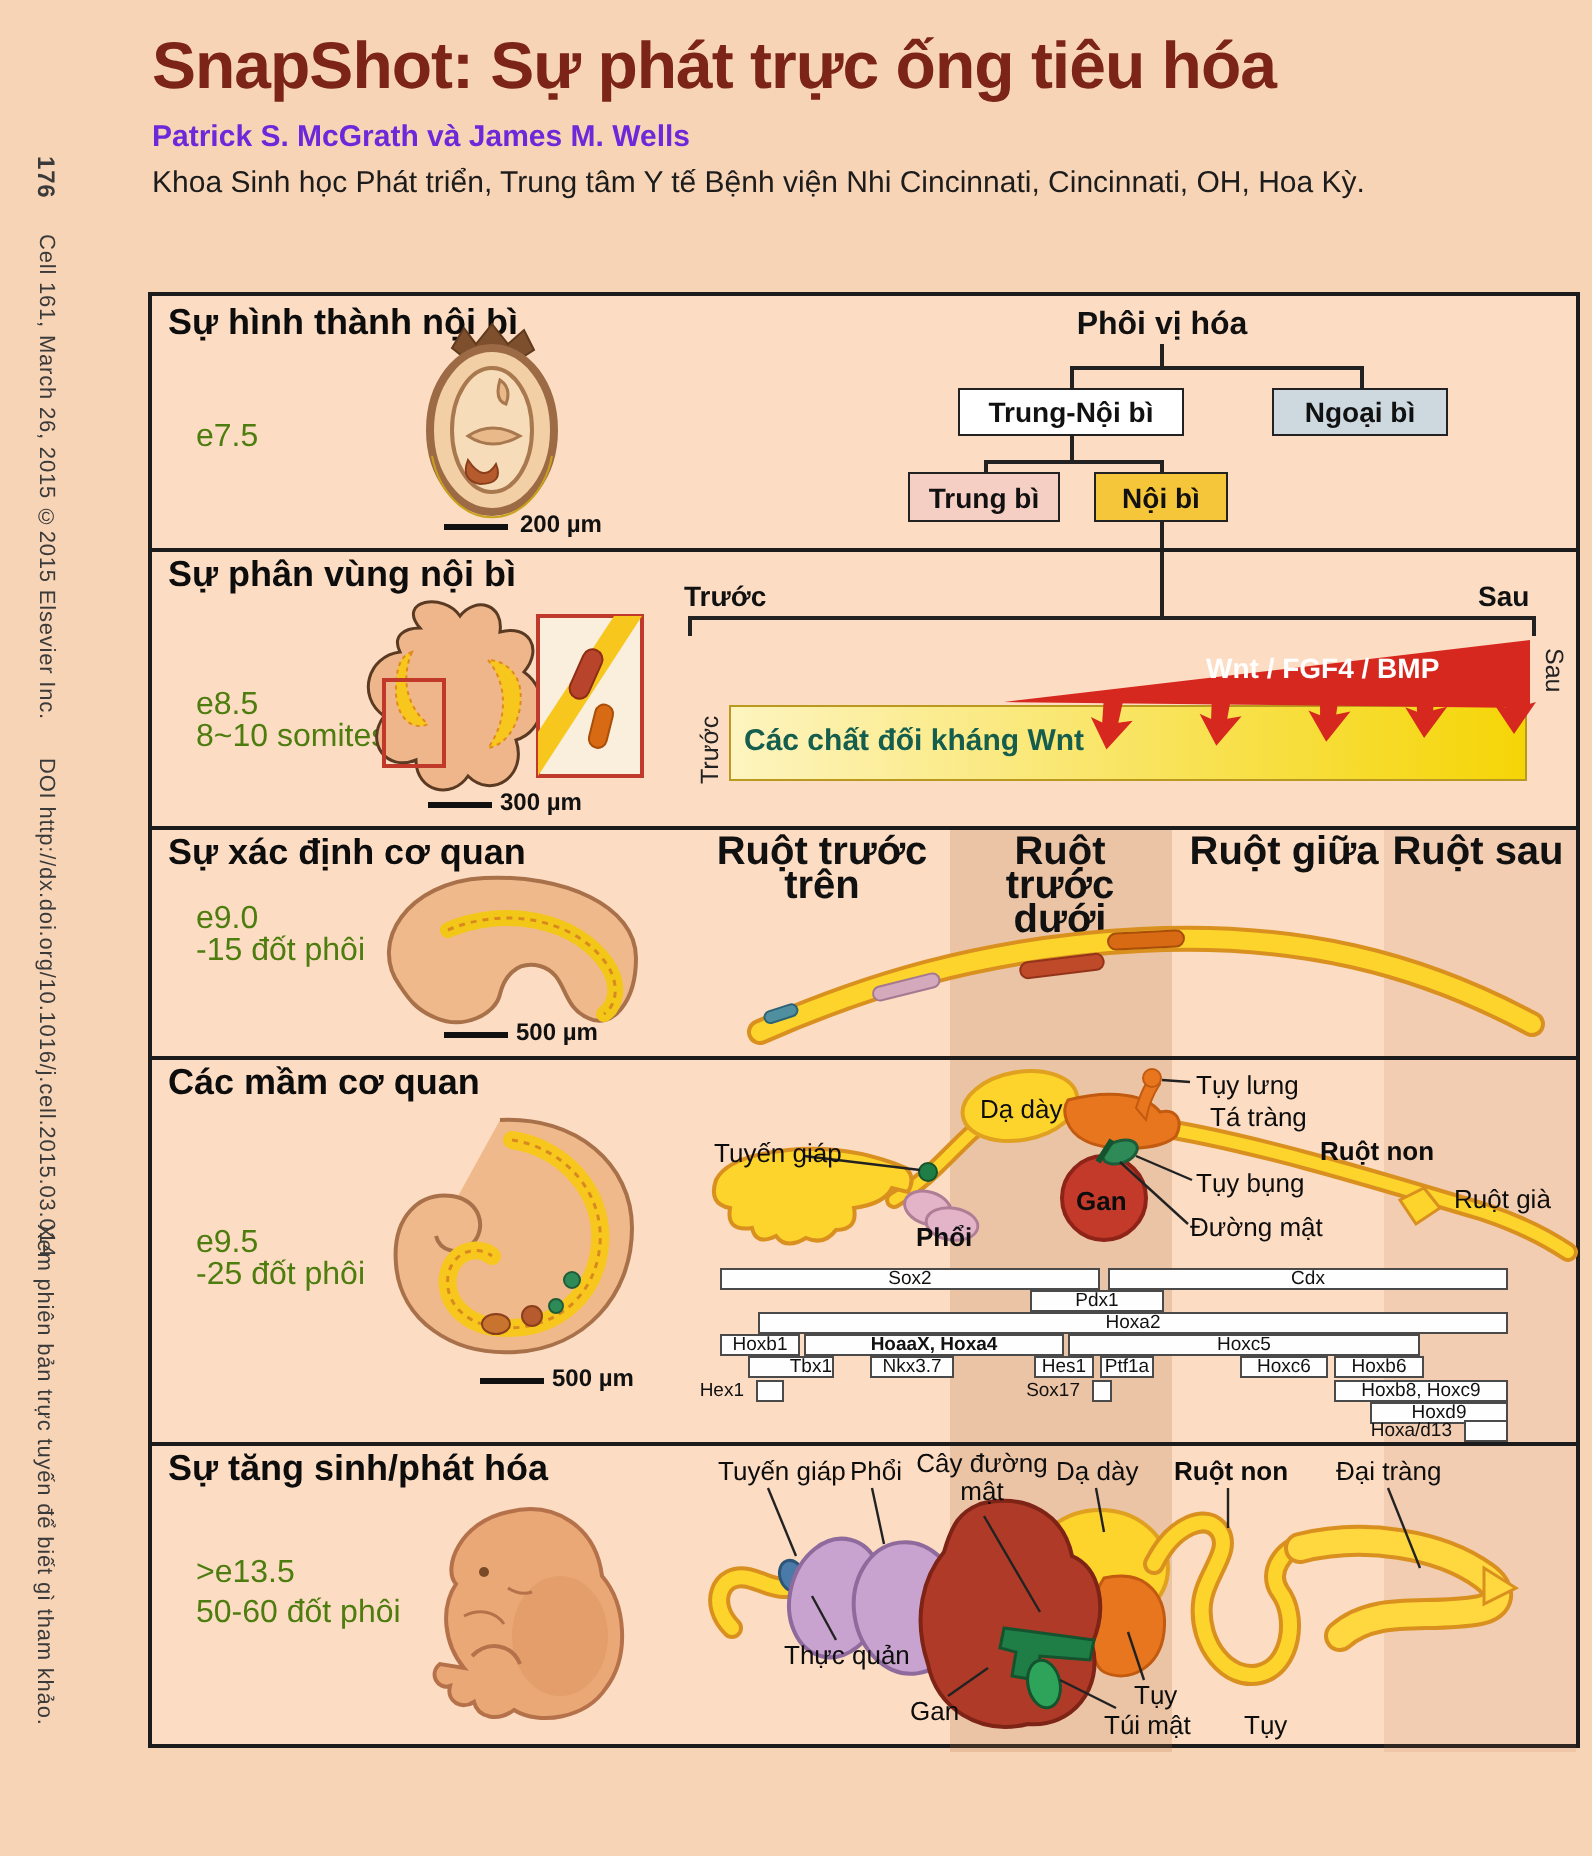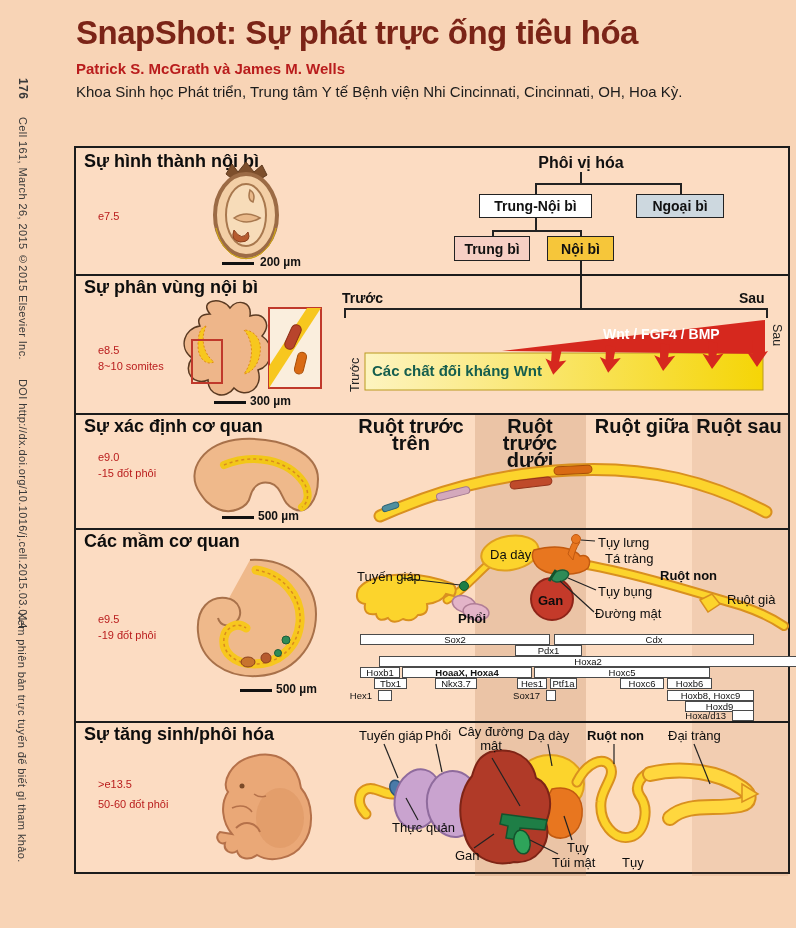--- a/index.html
+++ b/index.html
@@ -6,31 +6,31 @@
   .page{position:relative;width:796px;height:928px;background:#f8d4b6;overflow:hidden;
         font-family:"Liberation Sans",sans-serif;color:#111;}
   
   .side-col{position:absolute;left:16px;top:78px;writing-mode:vertical-rl;font-size:11px;color:#3a3a3a;letter-spacing:.4px;}
   .side-col .pn{font-weight:bold;font-size:12px;}
   .side-col .g1{padding-top:14px;}
   .side-col .g2{padding-top:16px;}
   .side-note{position:absolute;left:16px;top:612px;writing-mode:vertical-rl;font-size:11px;color:#3a3a3a;letter-spacing:.4px;}
   
   .title{position:absolute;left:76px;top:14px;font-size:33px;font-weight:bold;color:#7b2417;letter-spacing:-.5px;}
-  .authors{position:absolute;left:76px;top:60px;font-size:15px;font-weight:bold;color:#b91c1c;}
+  .authors{position:absolute;left:76px;top:60px;font-size:15px;font-weight:bold;color:#6d28d9;}
   .affil{position:absolute;left:76px;top:83px;font-size:15px;color:#1c1c1c;}
   
   .panels{position:absolute;left:74px;top:130px;width:716px;height:728px;background:#fcdcc2;
           border:2px solid #1c1c1c;box-sizing:border-box;margin-top:16px;}
   .band{position:absolute;top:265px;height:463px;z-index:0;}
   .band.b1{left:399px;width:111px;background:rgba(176,112,70,.22);}
   .band.b2{left:616px;width:96px;background:rgba(176,112,70,.13);}
   .sep{position:absolute;left:0;right:0;height:2px;background:#1c1c1c;z-index:6;}
   .ptitle{position:absolute;font-size:18px;font-weight:bold;color:#0d0d0d;z-index:3;}
-  .stage{position:absolute;font-size:11px;color:#b91c1c;z-index:3;}
+  .stage{position:absolute;font-size:16px;color:#4d7c0f;z-index:3;}
   .sbar{position:absolute;width:32px;height:3px;background:#111;z-index:3;}
   .stext{position:absolute;font-size:12px;font-weight:600;z-index:3;}
   
   .fc-box{position:absolute;height:24px;border:1.5px solid #222;box-sizing:border-box;
           display:flex;align-items:center;justify-content:center;font-size:14px;font-weight:bold;z-index:3;background:#fff;}
   .vl{position:absolute;width:1.5px;background:#222;z-index:2;}
   .hl{position:absolute;height:1.5px;background:#222;z-index:2;}
   .fc-root{position:absolute;font-size:16px;font-weight:bold;text-align:center;z-index:3;}
   
   .axis-lab{position:absolute;font-size:14px;font-weight:bold;z-index:3;}
@@ -172,21 +172,21 @@
       <rect x="12" y="50" width="17" height="6" rx="3" fill="#4f8fa0" stroke="#2d6475" stroke-width="1" transform="rotate(-18 20 53)"></rect>
       <rect x="66" y="36" width="34" height="7" rx="3.5" fill="#d4a9bc" stroke="#a37890" stroke-width="1" transform="rotate(-14 83 39)"></rect>
       <rect x="140" y="25" width="42" height="8" rx="4" fill="#bf4a2a" stroke="#93331a" stroke-width="1" transform="rotate(-7 161 29)"></rect>
       <rect x="184" y="12" width="38" height="8" rx="4" fill="#d96a14" stroke="#a84e08" stroke-width="1" transform="rotate(-3 203 16)"></rect>
     </svg>
 
     <div class="sep" style="top:380px"></div>
 
     <div class="ptitle" style="left:8px;top:383px">Các mầm cơ quan</div>
     <div class="stage" style="left:22px;top:465px">e9.5</div>
-    <div class="stage" style="left:22px;top:481px">-19 đốt phôi</div>
+    <div class="stage" style="left:22px;top:481px">-25 đốt phôi</div>
 
     <svg style="left:94px;top:408px" width="165" height="128" viewBox="0 0 165 128">
       <path d="M80,4 C118,2 146,26 146,58 C146,92 122,118 88,120 C56,122 30,104 28,76 C26,52 40,40 56,42 C70,44 74,58 66,66 C60,72 50,70 48,62" fill="#efb98b" stroke="#a8714a" stroke-width="2"></path>
       <path d="M86,14 C112,18 132,40 130,66 C128,92 108,108 84,108 C64,108 52,96 54,82 C56,70 68,66 76,72" fill="none" stroke="#f7c71e" stroke-width="9" stroke-linecap="round"></path>
       <path d="M86,14 C112,18 132,40 130,66 C128,92 108,108 84,108 C64,108 52,96 54,82 C56,70 68,66 76,72" fill="none" stroke="#d98a1f" stroke-width="1.5" stroke-dasharray="3,3"></path>
       <circle cx="116" cy="84" r="4" fill="#2e8b57" stroke="#1d5c39"></circle>
       <circle cx="96" cy="102" r="5" fill="#b65b2e" stroke="#8a3f1c"></circle>
       <ellipse cx="78" cy="106" rx="7" ry="5" fill="#c8742e" stroke="#8a3f1c"></ellipse>
       <circle cx="108" cy="97" r="3.5" fill="#2e8b57" stroke="#1d5c39"></circle>
     </svg>
@@ -224,43 +224,43 @@
     <div class="olab b" style="left:584px;top:420px">Ruột non</div>
     <div class="olab" style="left:522px;top:436px">Tụy bụng</div>
     <div class="olab b" style="left:462px;top:445px">Gan</div>
     <div class="olab" style="left:519px;top:458px">Đường mật</div>
     <div class="olab" style="left:651px;top:444px">Ruột già</div>
 
     <div id="gene-layer">
         <div class="gene" style="left: 284px; top: 486px; width: 190px;">Sox2</div>
         <div class="gene" style="left: 478px; top: 486px; width: 200px;">Cdx</div>
         <div class="gene" style="left: 439px; top: 497px; width: 67px;">Pdx1</div>
-        <div class="gene" style="left: 303px; top: 508px; width: 418px;">Hoxa2</div>
+        <div class="gene" style="left: 303px; top: 508px; width: 375px;">Hoxa2</div>
         <div class="gene" style="left: 284px; top: 519px; width: 40px;">Hoxb1</div>
         <div class="gene" style="left: 326px; top: 519px; width: 130px; font-weight: bold;">HoaaX, Hoxa4</div>
         <div class="gene" style="left: 458px; top: 519px; width: 176px;">Hoxc5</div>
-        <div class="gene" style="left: 298px; top: 530px; width: 33px;">Tbx1</div>
+        <div class="gene" style="left: 298px; top: 530px; width: 43px; text-align: right;">Tbx1</div>
         <div class="gene" style="left: 359px; top: 530px; width: 42px;">Nkx3.7</div>
         <div class="gene" style="left: 441px; top: 530px; width: 30px;">Hes1</div>
         <div class="gene" style="left: 474px; top: 530px; width: 27px;">Ptf1a</div>
         <div class="gene" style="left: 544px; top: 530px; width: 44px;">Hoxc6</div>
         <div class="gene" style="left: 591px; top: 530px; width: 45px;">Hoxb6</div>
         <span class="gene-out" style="right: 416px; top: 542px;">Hex1</span>
         <div class="gene" style="left: 302px; top: 542px; width: 14px;"></div>
         <span class="gene-out" style="right: 248px; top: 542px;">Sox17</span>
         <div class="gene" style="left: 470px; top: 542px; width: 10px;"></div>
         <div class="gene" style="left: 591px; top: 542px; width: 87px;">Hoxb8, Hoxc9</div>
         <div class="gene" style="left: 609px; top: 553px; width: 69px;">Hoxd9</div>
         <span class="gene-out" style="right: 62px; top: 562px;">Hoxa/d13</span>
         <div class="gene" style="left: 656px; top: 562px; width: 22px;"></div>
       </div>
 
     <div class="sep" style="top:573px"></div>
 
-    <div class="ptitle" style="left:8px;top:576px">Sự tăng sinh/phôi hóa</div>
+    <div class="ptitle" style="left:8px;top:576px">Sự tăng sinh/phát hóa</div>
     <div class="stage" style="left:22px;top:630px">&gt;e13.5</div>
     <div class="stage" style="left:22px;top:650px">50-60 đốt phôi</div>
 
     <svg style="left:126px;top:596px" width="138" height="122" viewBox="0 0 138 122">
       <path d="M52,12 C76,6 96,20 99,44 C111,58 113,84 101,100 C91,115 68,119 55,111 C47,117 37,115 35,107 C29,111 21,107 23,99 C17,101 12,93 18,88 L30,90 C20,78 18,60 26,48 C19,40 28,17 52,12 Z" fill="#eaa877" stroke="#b5714a" stroke-width="2"></path>
       <ellipse cx="78" cy="74" rx="24" ry="30" fill="#dd9663" opacity=".55"></ellipse>
       <circle cx="40" cy="42" r="2.5" fill="#7a4a28"></circle>
       <path d="M52,50 q6,4 12,2" fill="none" stroke="#b5714a" stroke-width="1.5"></path>
       <path d="M34,84 C42,76 54,78 58,88" fill="none" stroke="#b5714a" stroke-width="2"></path>
       <path d="M30,64 C38,60 46,62 50,68" fill="none" stroke="#b5714a" stroke-width="1.5"></path>

